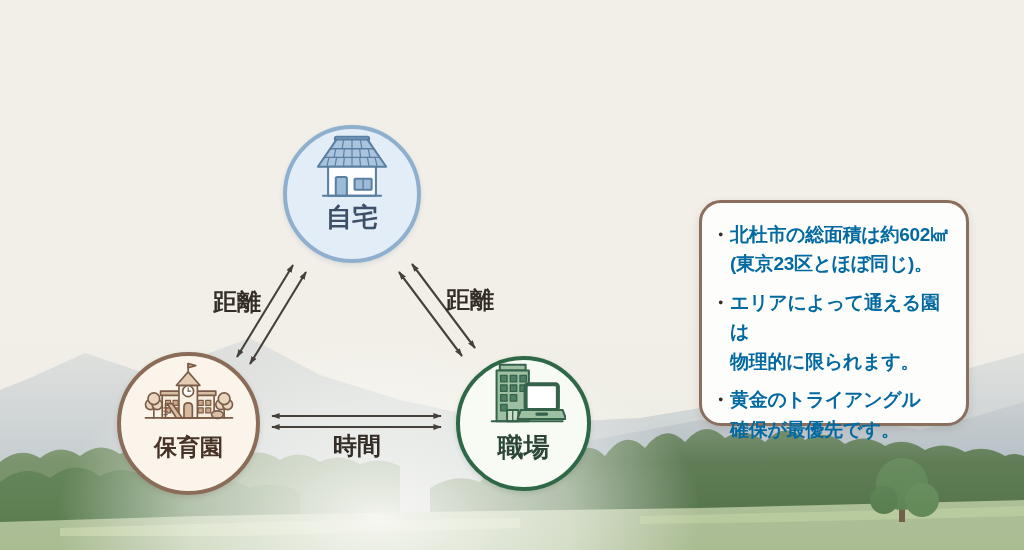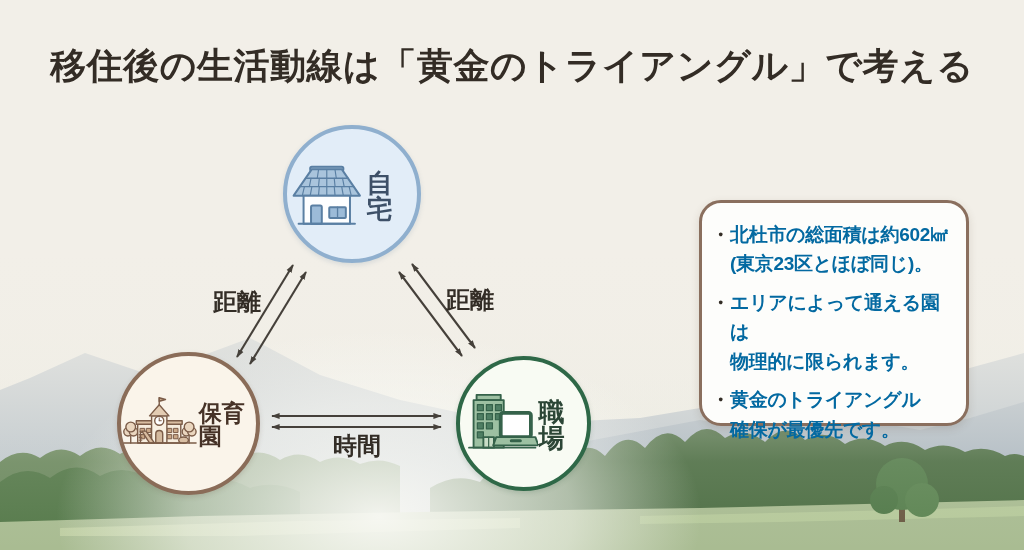--- a/index.html
+++ b/index.html
@@ -34,21 +34,21 @@
     font-size: 36px;
     font-weight: 800;
     letter-spacing: 0.5px;
     color: #332c25;
   }
   .arrows { position: absolute; inset: 0; width: 1024px; height: 550px; }
   .node {
     position: absolute;
     border-radius: 50%;
     display: flex;
-    flex-direction: row;
+    flex-direction: column;
     align-items: center;
   }
   .node-home {
     left: 283px; top: 125px; width: 138px; height: 138px;
     background: #e2edf8;
     border: 4px solid #8fafce;
     box-shadow: 0 2px 5px rgba(90,120,150,0.18);
   }
   .node-nursery {
     left: 117px; top: 352px; width: 143px; height: 143px;
@@ -124,21 +124,20 @@
     <g>
       <rect x="899" y="252" width="6" height="20" fill="#6b5a43"></rect>
       <circle cx="902" cy="234" r="26" fill="#58804f"></circle>
       <circle cx="922" cy="250" r="17" fill="#5d8553"></circle>
       <circle cx="884" cy="250" r="14" fill="#527a4a"></circle>
     </g>
   </svg>
 
   <div class="haze"></div>
 
-  <h1 class="title">移住後の生活動線は「黄金のトライアングル」で考える</h1>
 
   <svg class="arrows" viewBox="0 0 1024 550" aria-hidden="true">
     <defs>
       <marker id="ah" viewBox="0 0 10 8" refX="9" refY="4" markerWidth="8.5" markerHeight="7" orient="auto-start-reverse" markerUnits="userSpaceOnUse">
         <path d="M0,0.6 L10,4 L0,7.4 Z" fill="#45403a"></path>
       </marker>
     </defs>
     <g stroke="#45403a" stroke-width="2.1">
       <line x1="293" y1="265" x2="237" y2="357" marker-start="url(#ah)" marker-end="url(#ah)"></line>
       <line x1="306" y1="272" x2="250" y2="364" marker-start="url(#ah)" marker-end="url(#ah)"></line>

